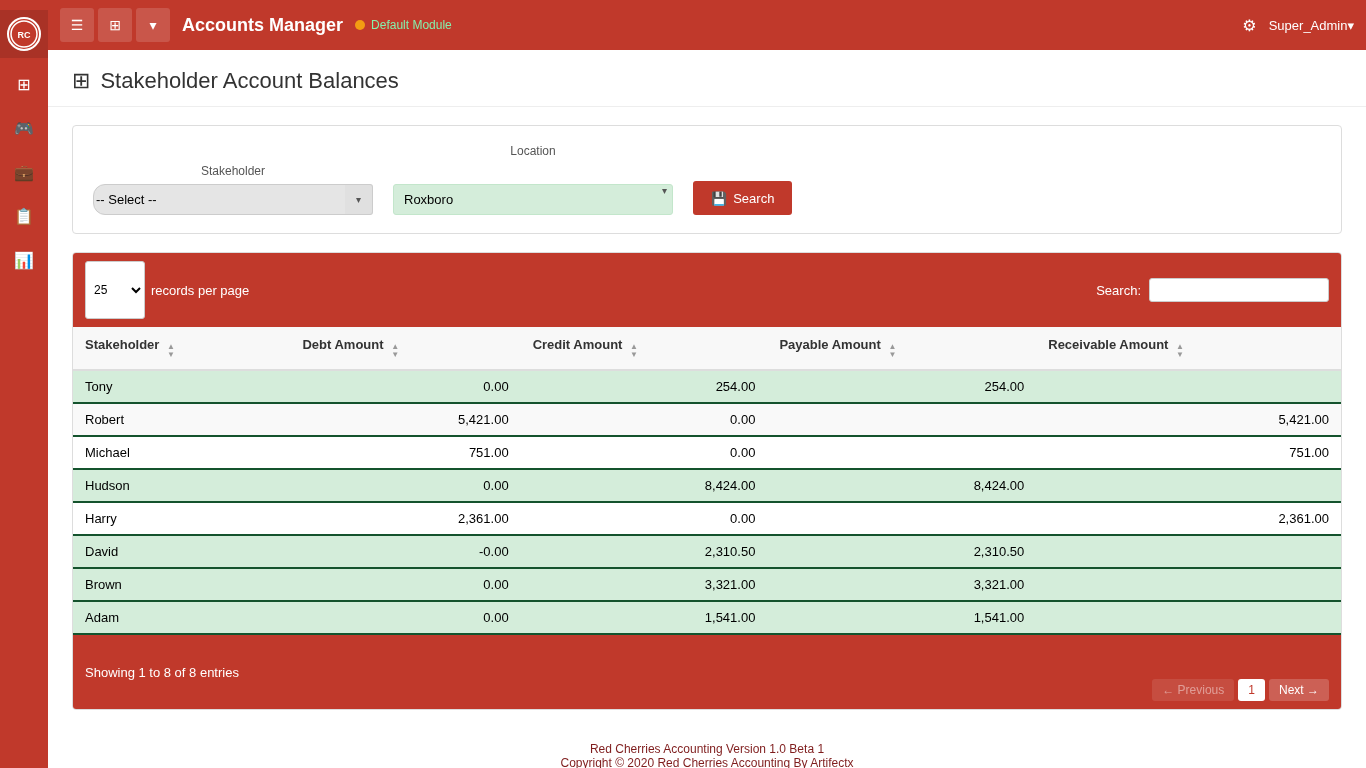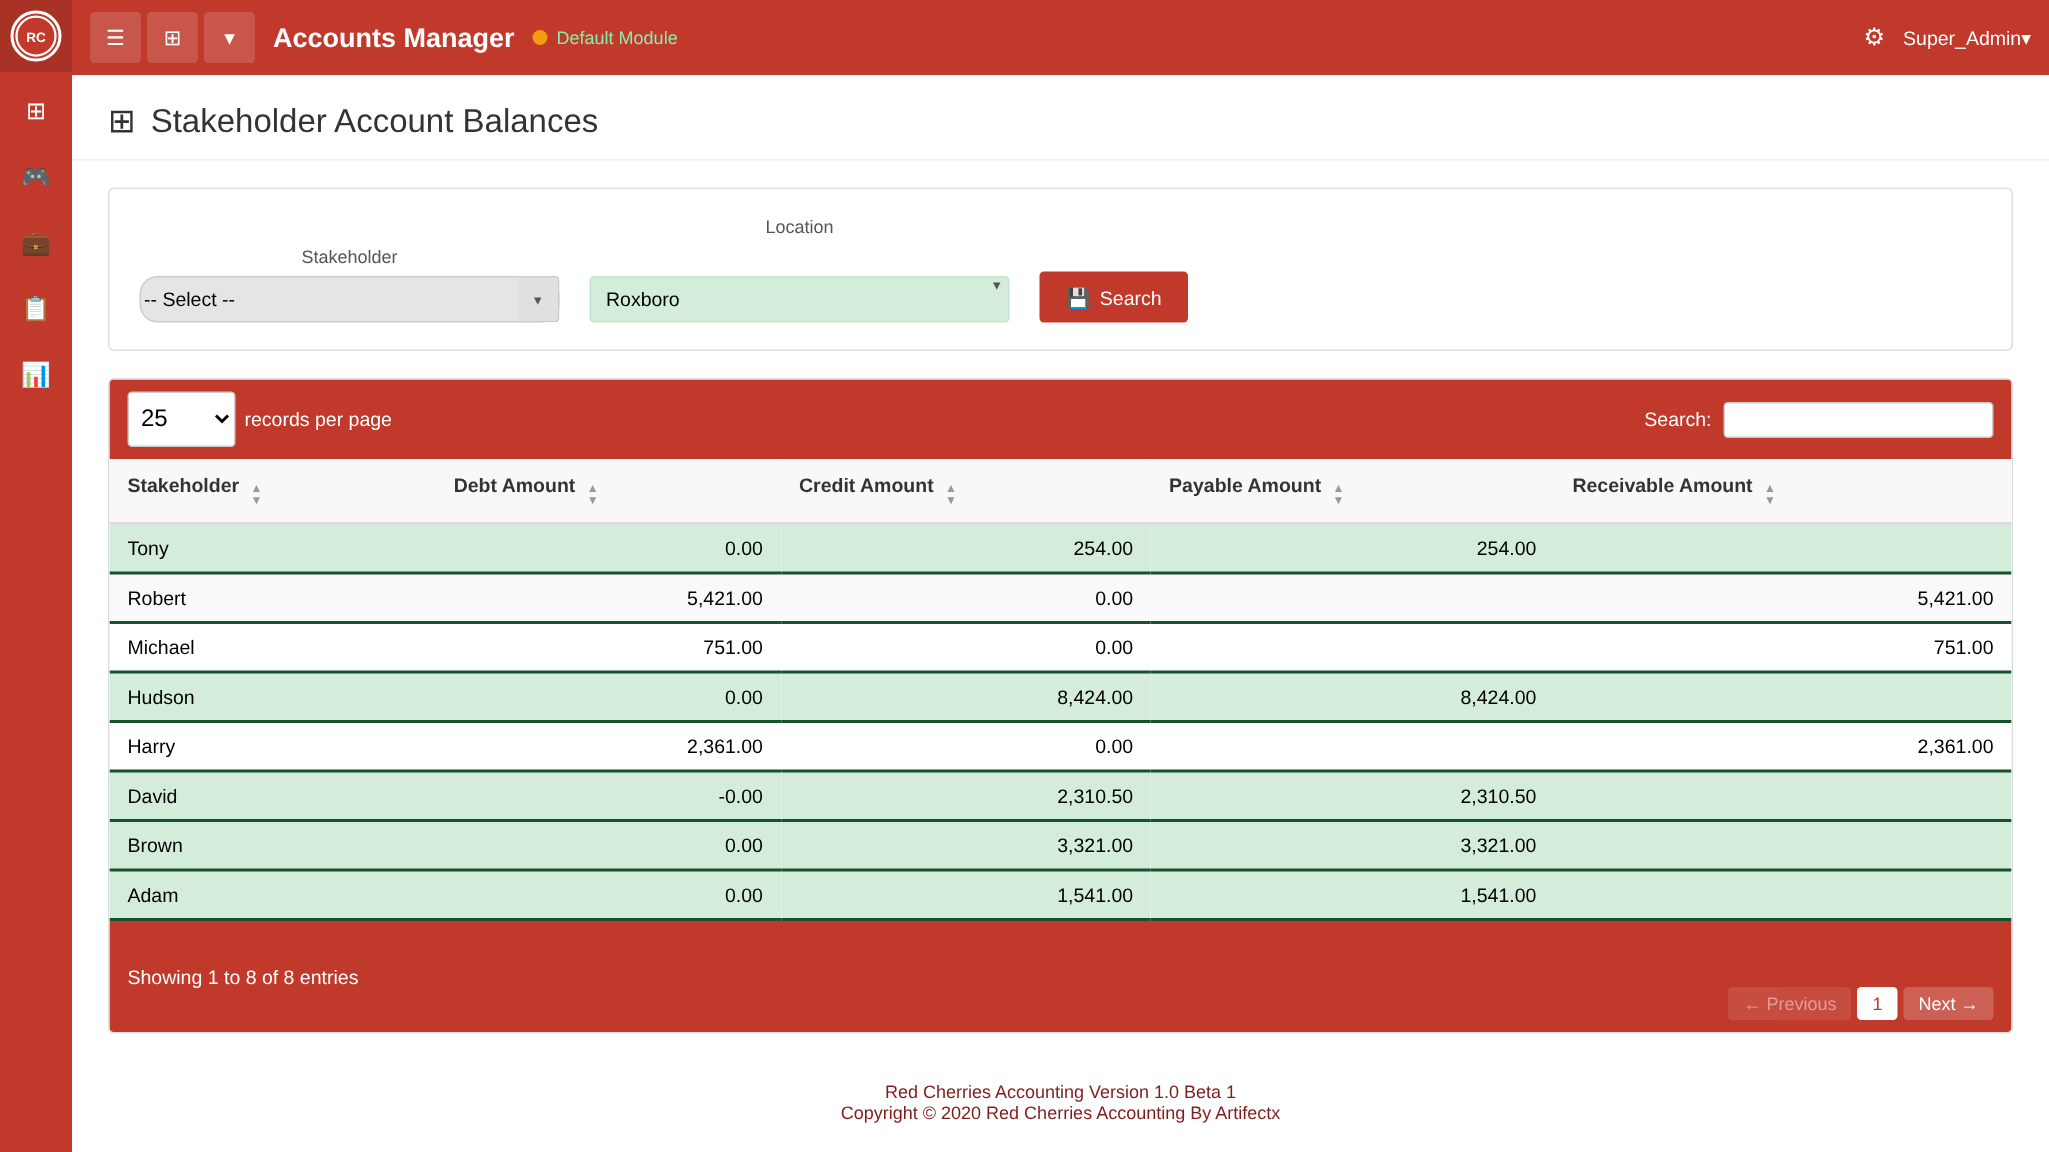--- a/index.html
+++ b/index.html
@@ -5,21 +5,21 @@
     * { box-sizing: border-box; margin: 0; padding: 0; }
     body { font-family: Arial, sans-serif; font-size: 13px; background: #f5f5f5; display: flex; height: 768px; overflow: hidden; }
 
     
     .sidebar {
       width: 48px;
       background: #c0392b;
       display: flex;
       flex-direction: column;
       align-items: center;
-      padding-top: 0;
+      padding-top: 10px;
       flex-shrink: 0;
     }
     .sidebar-logo {
       width: 48px;
       height: 48px;
       background: #a93226;
       display: flex;
       align-items: center;
       justify-content: center;
       margin-bottom: 4px;
@@ -254,24 +254,24 @@
     .records-per-page {
       display: flex;
       align-items: center;
       gap: 6px;
       color: white;
       font-size: 13px;
     }
     .per-page-select {
       border: 1px solid #ccc;
       border-radius: 3px;
-      padding: 8px 4px;
-      font-size: 16px;
-      background: white;
-      width: 72px;
+      padding: 20px 4px;
+      font-size: 12px;
+      background: white;
+      width: 60px;
     }
     .table-search {
       display: flex;
       align-items: center;
       gap: 8px;
       color: white;
       font-size: 13px;
     }
     .table-search input {
       border: 1px solid #ccc;

